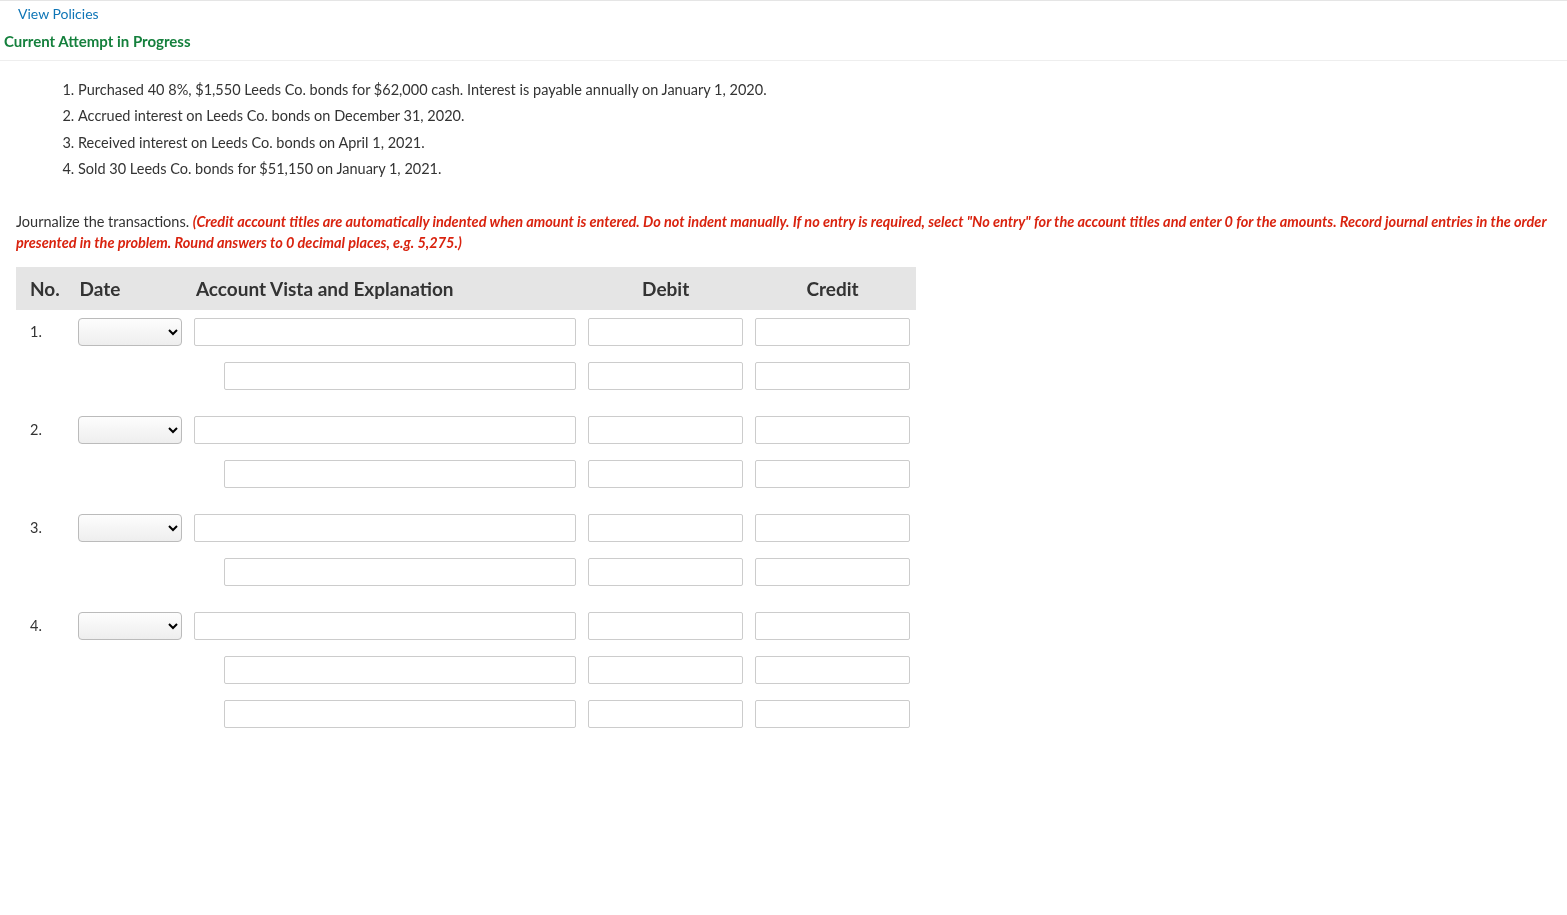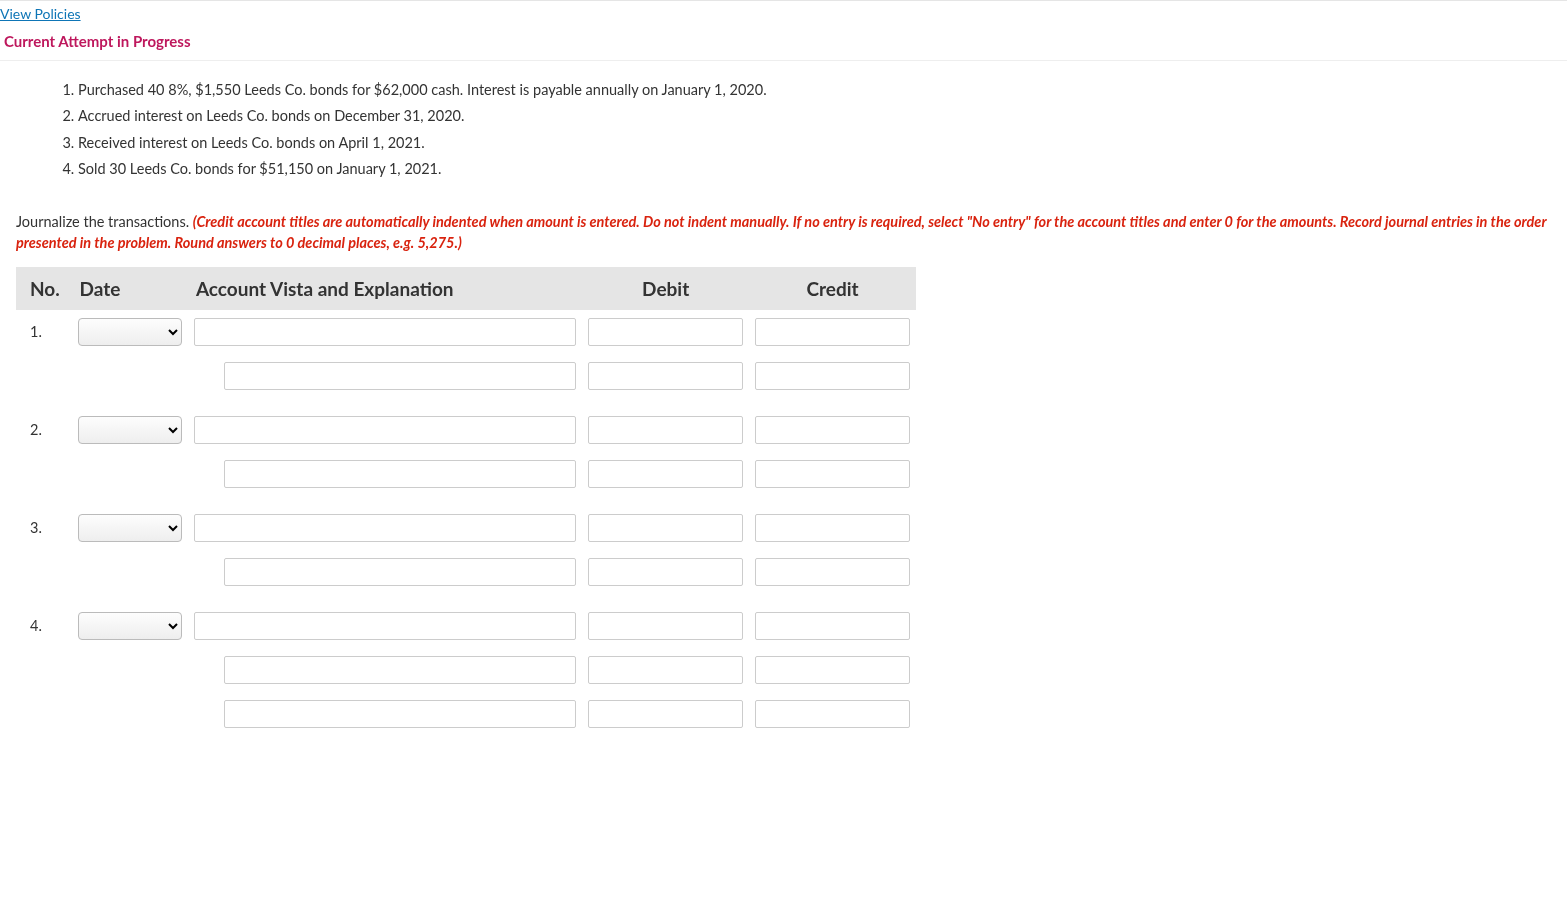--- a/index.html
+++ b/index.html
@@ -22,30 +22,29 @@
   h1.question-title {
     font-size: 29px;
     font-weight: 400;
     margin: 0;
     color: #333;
   }
   .score { font-size: 14px; color: #333; padding-top: 6px; padding-right: 2px;}
   .view-policies {
     color: #0e75b6;
     font-size: 14px;
-    padding: 4px 4px 4px 0;
+    padding: 4px 4px 4px 18px;
     display: inline-block;
     cursor: pointer;
-    text-decoration: underline;
   }
   .attempt-status {
     font-weight: 700;
     font-size: 15px;
     padding: 6px 4px 10px 4px;
-    color: #be185d;
+    color: #15803d;
   }
   .thin-divider { border-top: 1px solid #eee; }
   .content-pad { padding: 16px 16px 0 16px; }
   .intro { margin: 0 0 20px 0; }
   ol.tx-list { margin: 0 0 28px 0; padding-left: 22px; }
   ol.tx-list li { padding: 2px 0; line-height: 1.55; margin-left: 40px; }
   .journalize-block { margin: 20px 0 14px 0; line-height: 1.45;}
   .red-italic { color: #d9230f; font-style: italic; font-weight: 700; }
   table.journal {
     border-collapse: collapse;

